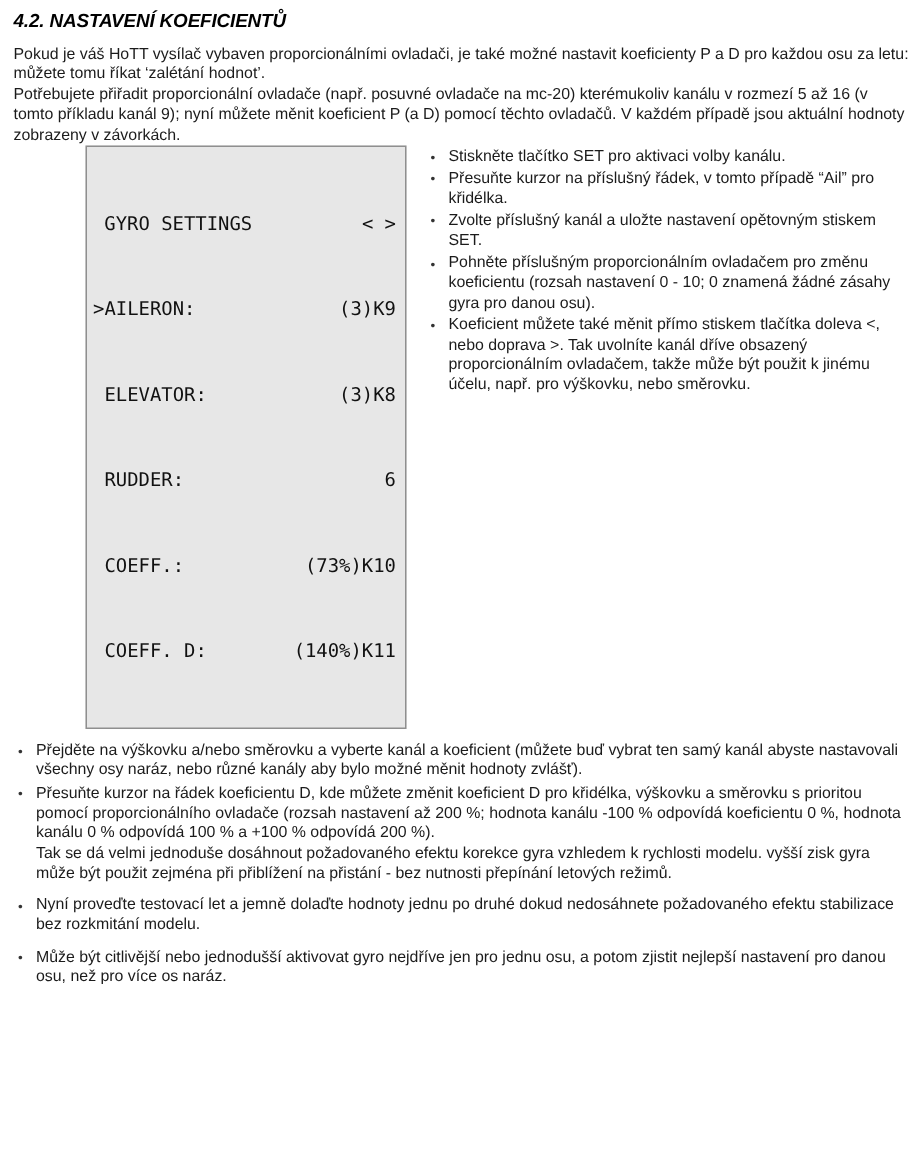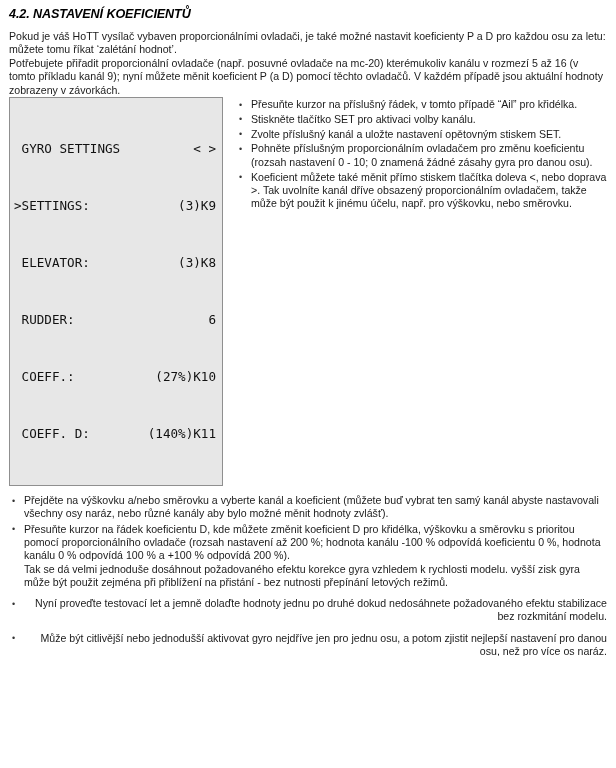--- a/index.html
+++ b/index.html
@@ -26,84 +26,85 @@
   .lcd {
     flex: 0 0 214px;
     background: #e7e7e7;
     border: 1px solid #8f8f8f;
     font-family: "DejaVu Sans Mono", monospace;
     font-size: 12.6px;
     line-height: 19px;
     color: #111;
     padding: 3px 6px 4px 4px;
     white-space: pre;
+    margin-left: 48px;
   }
   .lcd-row { display: flex; justify-content: space-between; }
   .side { flex: 1 1 auto; padding-top: 1px; }
   ul.bullets { list-style: none; }
   ul.bullets > li {
     position: relative;
     padding-left: 15px;
     font-size: 10.6px;
     line-height: 13.3px;
     margin-bottom: 1.5px;
     white-space: pre-line;
   }
   ul.bullets > li::before {
     content: "•";
     position: absolute; left: 3px; top: 0.5px;
     font-size: 9px; color: #333;
   }
   ul.fw { margin-top: 8px; }
   ul.fw > li { margin-bottom: 2px; }
-  .gap-top { margin-top: 8px !important; text-align: right; }
+  .gap-top { margin-top: 8px !important; }
 </style>
 </head>
 <body>
 
 <div class="page">
 
   <div class="h-num h1">4.2. NASTAVENÍ KOEFICIENTŮ</div>
 
   <p class="body-text">Pokud je váš HoTT vysílač vybaven proporcionálními ovladači, je také možné nastavit koeficienty P a D pro každou osu za letu: můžete tomu říkat ‘zalétání hodnot’.</p>
   <p class="body-text">Potřebujete přiřadit proporcionální ovladače (např. posuvné ovladače na mc-20) kterémukoliv kanálu v rozmezí 5 až 16 (v tomto příkladu kanál 9); nyní můžete měnit koeficient P (a D) pomocí těchto ovladačů. V každém případě jsou aktuální hodnoty zobrazeny v závorkách.</p>
 
 
   <div class="cols">
     <div class="lcd">
       <div class="lcd-row">
         <span> GYRO SETTINGS</span>
         <span>&lt; &gt;</span>
       </div>
       <div class="lcd-row">
-        <span><span>&gt;</span><span>SETTINGS:</span></span>
+        <span><span>&gt;</span><span>AILERON:</span></span>
         <span>(3)K9</span>
       </div>
       <div class="lcd-row">
         <span><span> </span><span>ELEVATOR:</span></span>
         <span>(3)K8</span>
       </div>
       <div class="lcd-row">
         <span><span> </span><span>RUDDER:</span></span>
         <span>6</span>
       </div>
       <div class="lcd-row">
         <span><span> </span><span>COEFF.:</span></span>
-        <span>(27%)K10</span>
+        <span>(73%)K10</span>
       </div>
       <div class="lcd-row">
         <span><span> </span><span>COEFF. D:</span></span>
         <span>(140%)K11</span>
       </div>
     </div>
 
     <div class="side">
       <ul class="bullets">
+        <li>Stiskněte tlačítko SET pro aktivaci volby kanálu.</li>
         <li>Přesuňte kurzor na příslušný řádek, v tomto případě “Ail” pro křidélka.</li>
-        <li>Stiskněte tlačítko SET pro aktivaci volby kanálu.</li>
         <li>Zvolte příslušný kanál a uložte nastavení opětovným stiskem SET.</li>
         <li>Pohněte příslušným proporcionálním ovladačem pro změnu koeficientu (rozsah nastavení 0 - 10; 0 znamená žádné zásahy gyra pro danou osu).</li>
         <li>Koeficient můžete také měnit přímo stiskem tlačítka doleva &lt;, nebo doprava &gt;. Tak uvolníte kanál dříve obsazený proporcionálním ovladačem, takže může být použit k jinému účelu, např. pro výškovku, nebo směrovku.</li>
       </ul>
     </div>
   </div>
 
   <ul class="bullets fw">
     <li>Přejděte na výškovku a/nebo směrovku a vyberte kanál a koeficient (můžete buď vybrat ten samý kanál abyste nastavovali všechny osy naráz, nebo různé kanály aby bylo možné měnit hodnoty zvlášť).</li>
     <li>Přesuňte kurzor na řádek koeficientu D, kde můžete změnit koeficient D pro křidélka, výškovku a směrovku s prioritou pomocí proporcionálního ovladače (rozsah nastavení až 200 %; hodnota kanálu -100 % odpovídá koeficientu 0 %, hodnota kanálu 0 % odpovídá 100 % a +100 % odpovídá 200 %).

